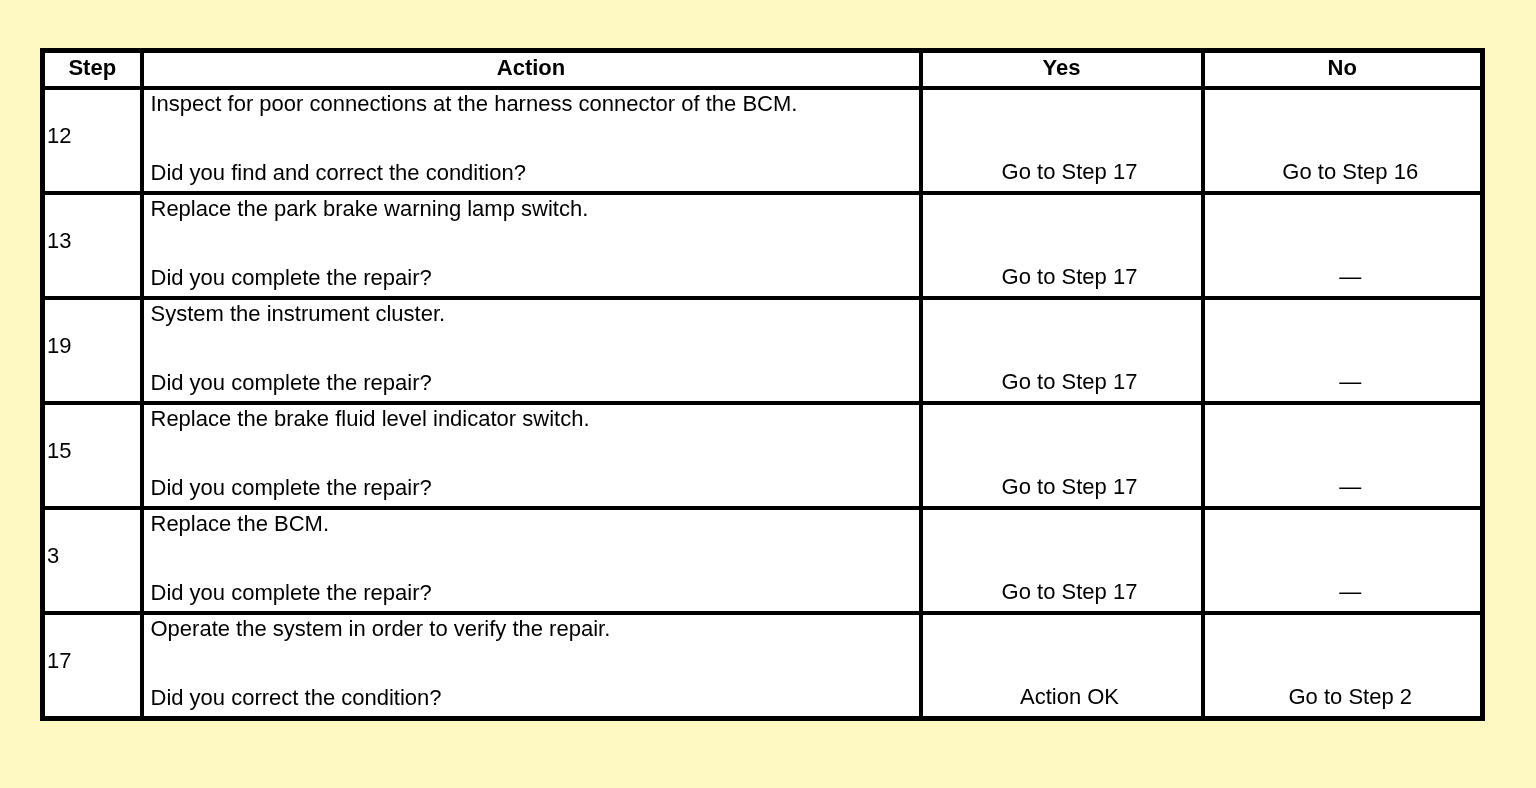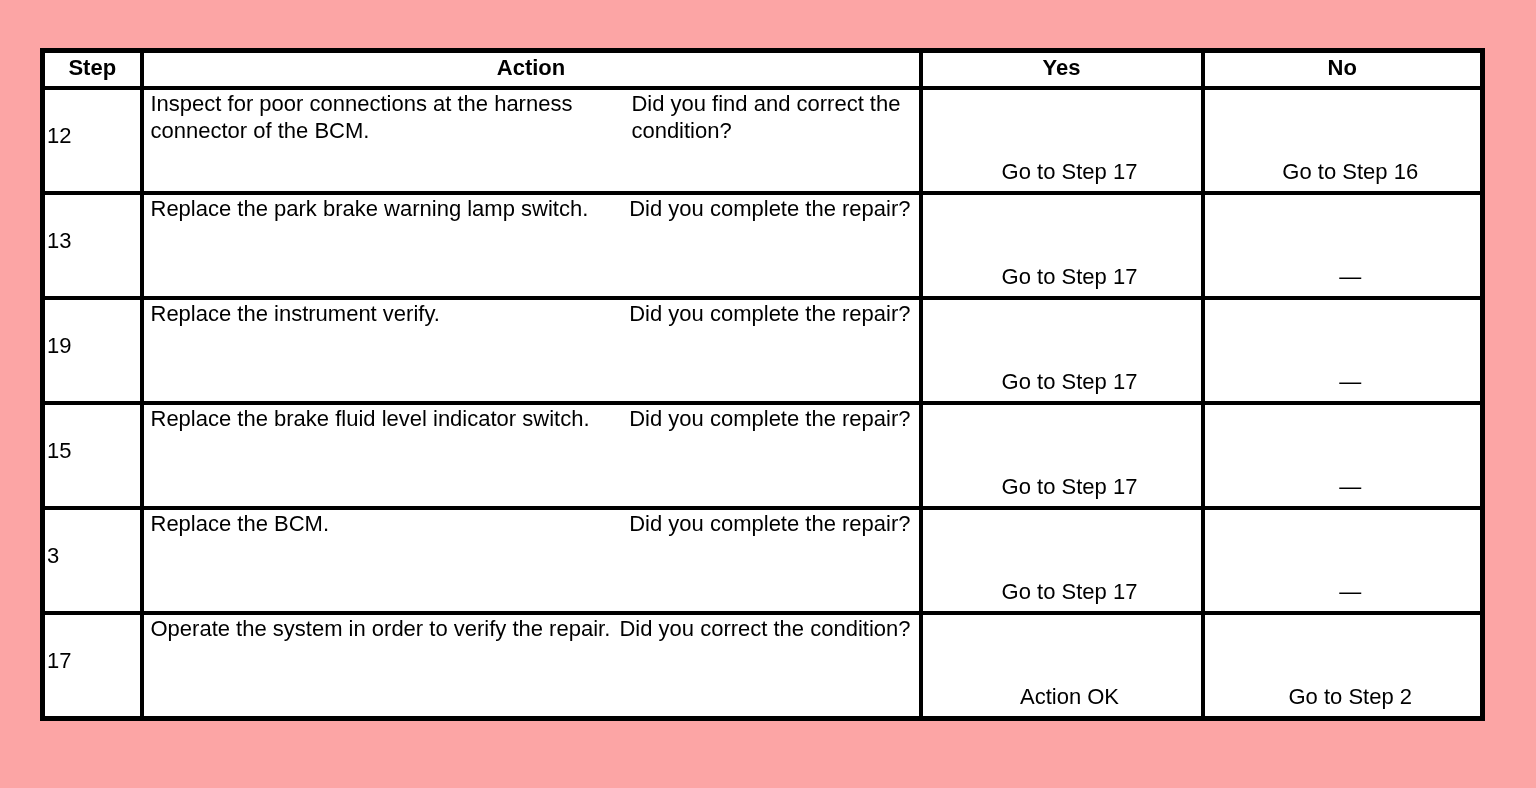--- a/index.html
+++ b/index.html
@@ -7,21 +7,21 @@
     padding: 0;
     width: 1536px;
     height: 788px;
     background: #ffffff;
     font-family: "Liberation Sans", sans-serif;
   }
   .page {
     position: relative;
     width: 1536px;
     height: 788px;
-    background: #fca5a5;
+    background: #fef9c3;
     overflow: hidden;
   }
   table.diag-table {
     position: absolute;
     left: 40px;
     top: 48px;
     width: 1440px;
     border-collapse: collapse;
     table-layout: fixed;
     border: 5px solid #000000;
@@ -49,21 +49,21 @@
     padding: 0 2px 8px 2px;
   }
   td.action-cell {
     vertical-align: top;
     padding: 0;
   }
   .action-wrap {
     box-sizing: border-box;
     height: 101px;
     display: flex;
-    flex-direction: row;
+    flex-direction: column;
     justify-content: space-between;
     padding: 1px 8px 4px 7px;
     text-align: left;
   }
   td.yes-cell, td.no-cell {
     text-align: center;
     vertical-align: bottom;
     padding: 0 4px 5px 20px;
   }
 </style>
@@ -122,21 +122,21 @@
       <span>—</span>
     </td>
   </tr>
 
   <tr class="data-row">
     <td class="step-cell">
       <span>19</span>
     </td>
     <td class="action-cell">
       <div class="action-wrap">
-        <div>Replace the instrument verify.</div>
+        <div>System the instrument cluster.</div>
         <div>Did you complete the repair?</div>
       </div>
     </td>
     <td class="yes-cell">
       <span>Go to Step 17</span>
     </td>
     <td class="no-cell">
       <span>—</span>
     </td>
   </tr>

